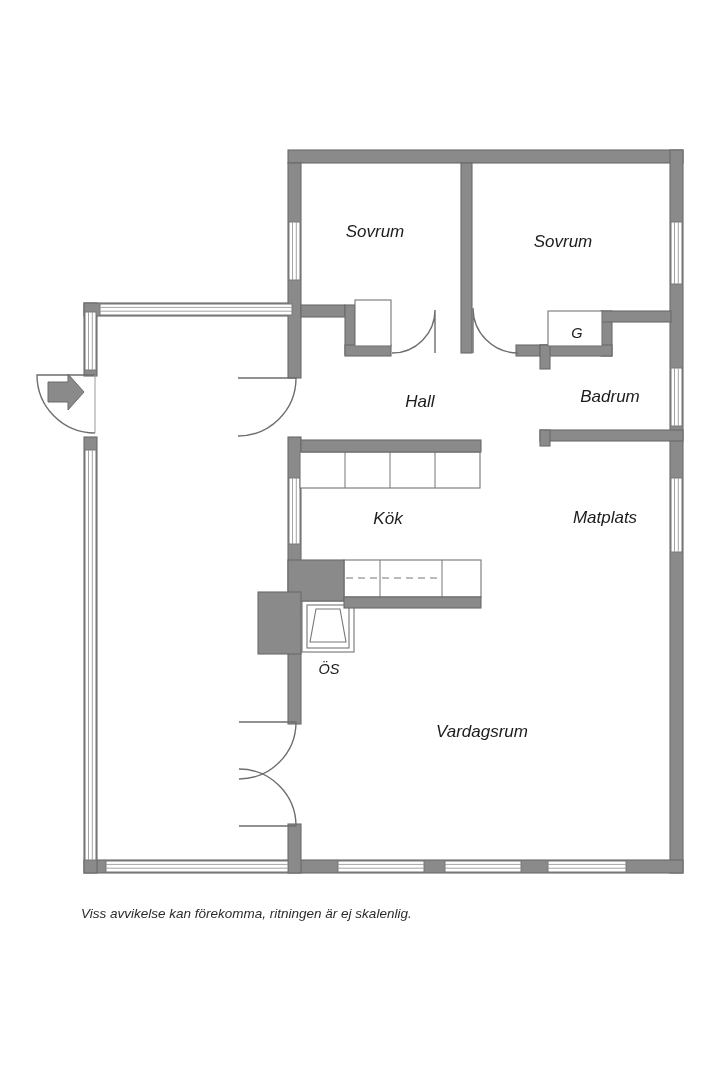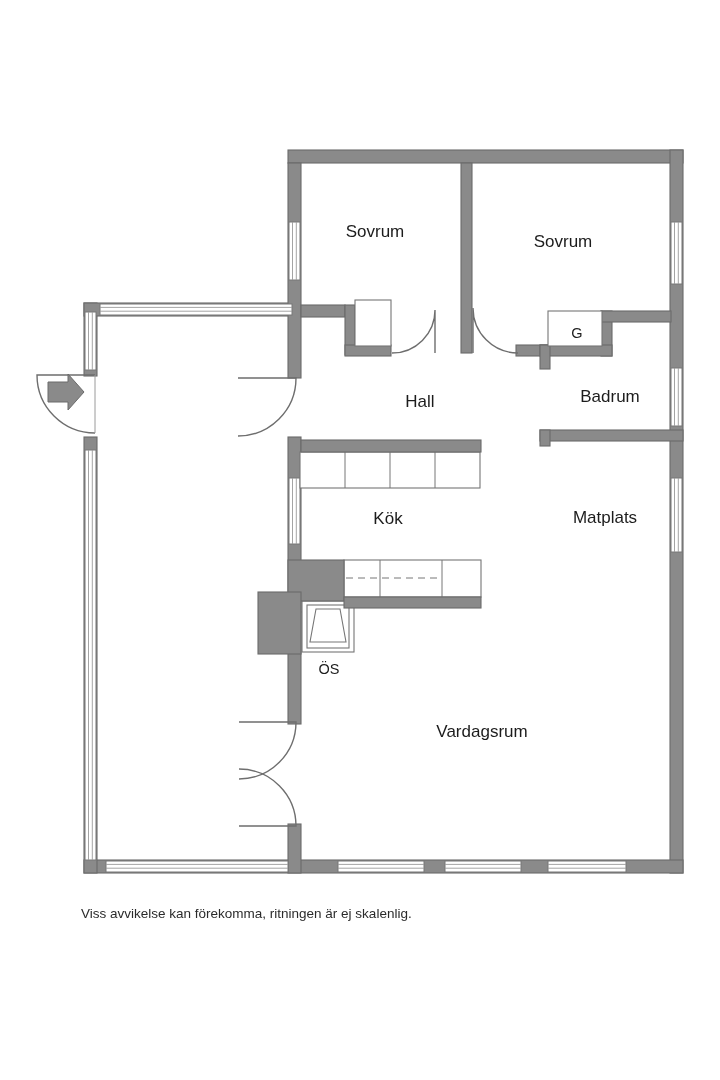--- a/index.html
+++ b/index.html
@@ -13,20 +13,21 @@
     font-family: "Liberation Sans", sans-serif;
     position: relative;
     overflow: hidden;
   }
   #floorplan-root {
     position: absolute;
     left: 0;
     top: 0;
     width: 576px;
     height: 1080px;
+    font-style: italic;
   }
   svg#plan-svg {
     display: block;
     width: 720px;
     height: 1080px;
   }
   .room-label {
     font-family: "Liberation Sans", sans-serif;
     font-size: 17px;
     fill: #1c1c1c;

